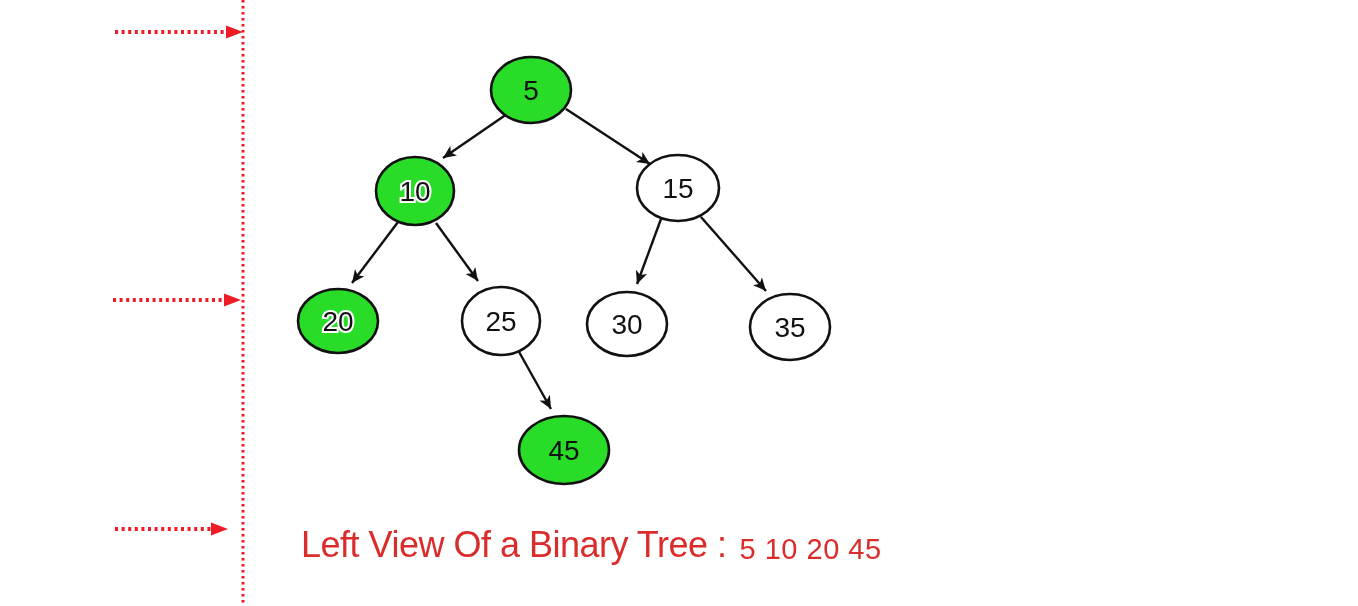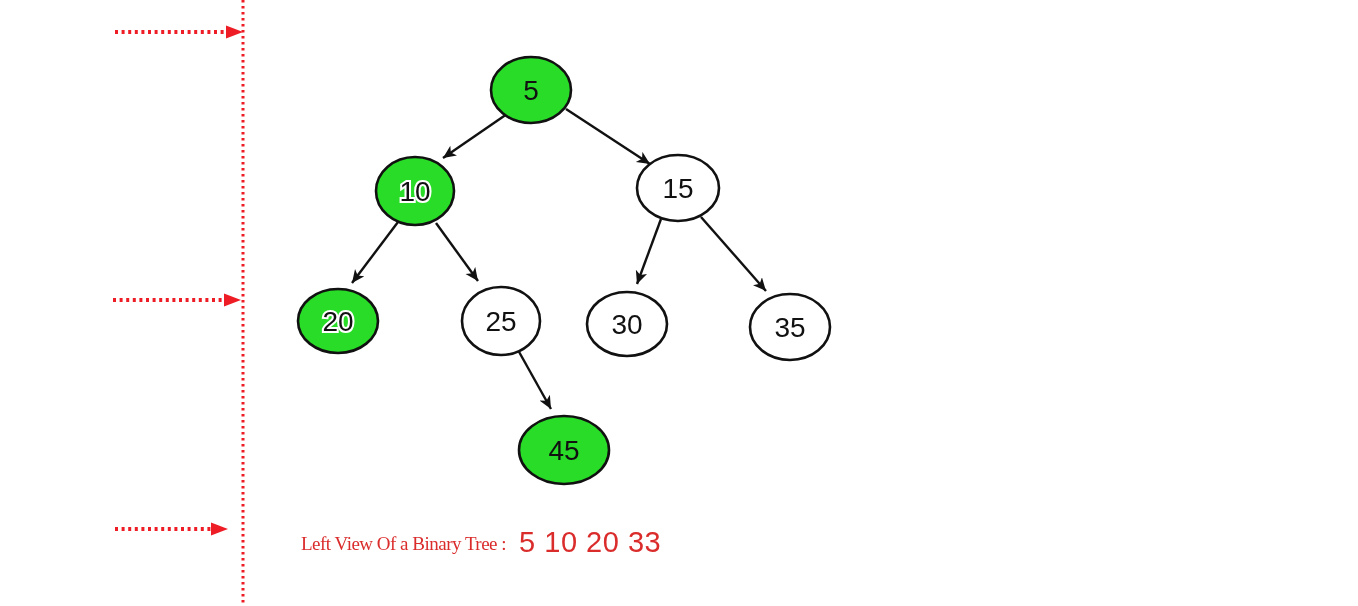--- a/index.html
+++ b/index.html
@@ -33,23 +33,22 @@
   }
   .caption {
     position: absolute;
     left: 301px;
     top: 524px;
     display: flex;
     align-items: baseline;
     white-space: nowrap;
   }
   .caption-label {
-    font-size: 19px;
+    font-size: 36px;
     letter-spacing: -0.5px;
-    font-family: Liberation Serif, serif;
   }
   .caption-values {
     font-size: 29px;
     margin-left: 13px;
     position: relative;
     top: 2px;
     letter-spacing: 0.5px;
   }
 </style>
 </head>
@@ -116,15 +115,15 @@
           <text x="790" y="337" text-anchor="middle" class="node-label">35</text>
         </g>
         <g>
           <ellipse cx="564" cy="450" rx="45" ry="34" fill="#28dc28" stroke="#111111" stroke-width="2.6"></ellipse>
           <text x="564" y="460" text-anchor="middle" class="node-label">45</text>
         </g>
       </g>
     </svg>
   <div class="caption" style="color: rgb(219, 44, 44);">
     <span class="caption-label">Left View Of a Binary Tree :</span>
-    <span class="caption-values">5 10 20 33</span>
+    <span class="caption-values">5 10 20 45</span>
   </div>
 </div>
 
 </body></html>

